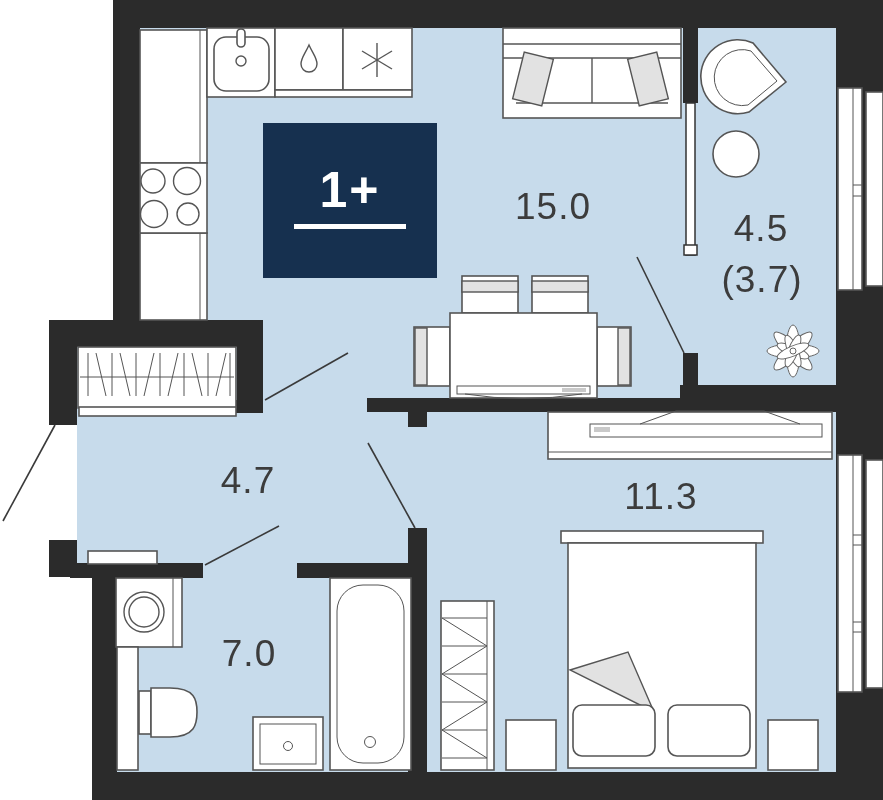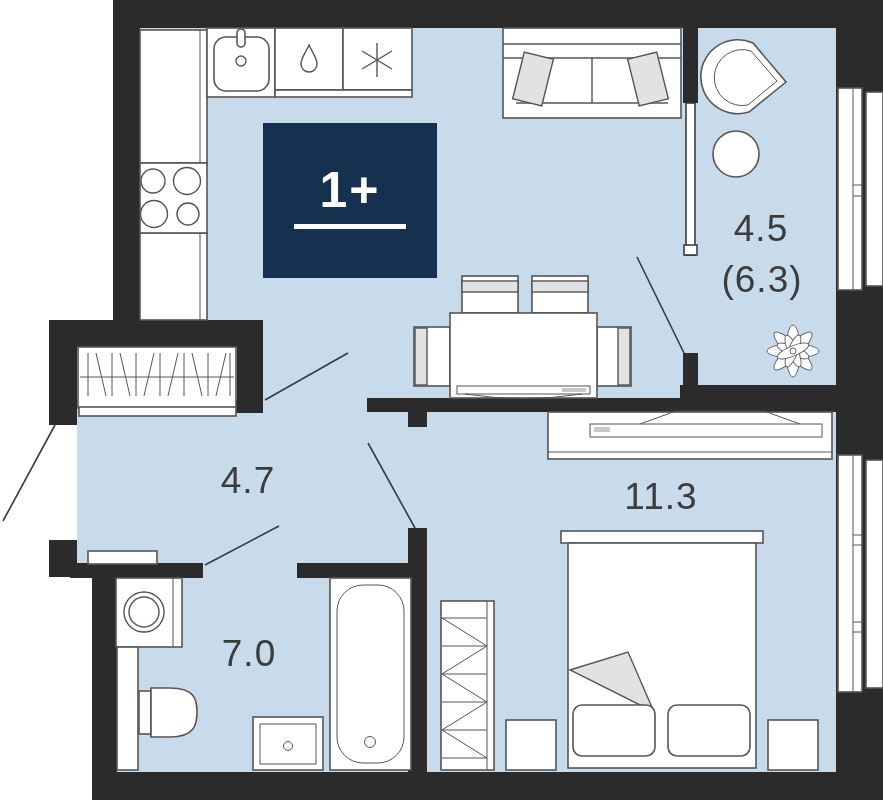--- a/index.html
+++ b/index.html
@@ -233,18 +233,19 @@
     <line class="door" x1="415" y1="528" x2="368" y2="443"></line>
     <line class="door" x1="205" y1="565" x2="279" y2="526"></line>
     <line class="door" x1="684" y1="353" x2="637" y2="257"></line>
   </svg>
 
   <div class="badge">
     <div class="badge-type">1+</div>
     <div class="badge-line"></div>
   </div>
 
+  <div class="room-label" style="left:553px;top:207px;">15.0</div>
   <div class="room-label" style="left:761px;top:229px;">4.5</div>
-  <div class="room-label" style="left:762px;top:280px;">(6.3)</div>
+  <div class="room-label" style="left:762px;top:280px;">(3.7)</div>
   <div class="room-label" style="left:248px;top:481px;text-align:center;">4.7</div>
   <div class="room-label" style="left:249px;top:654px;">7.0</div>
   <div class="room-label" style="left:661px;top:497px;">11.3</div>
 </div>
 
 </body></html>

